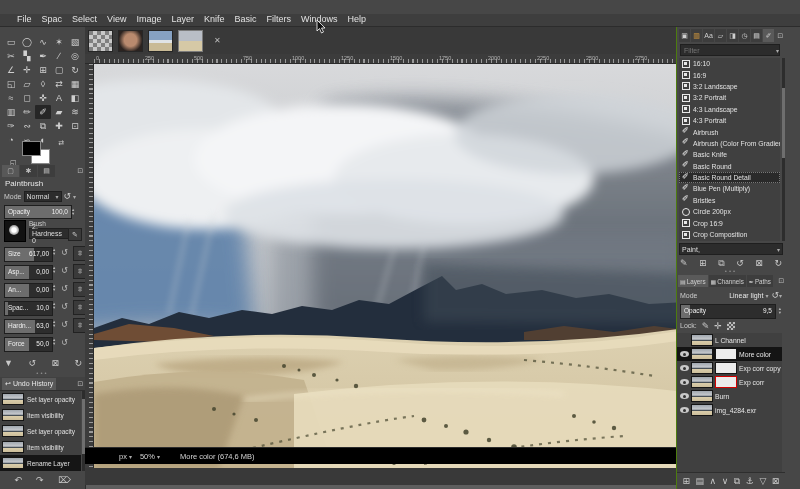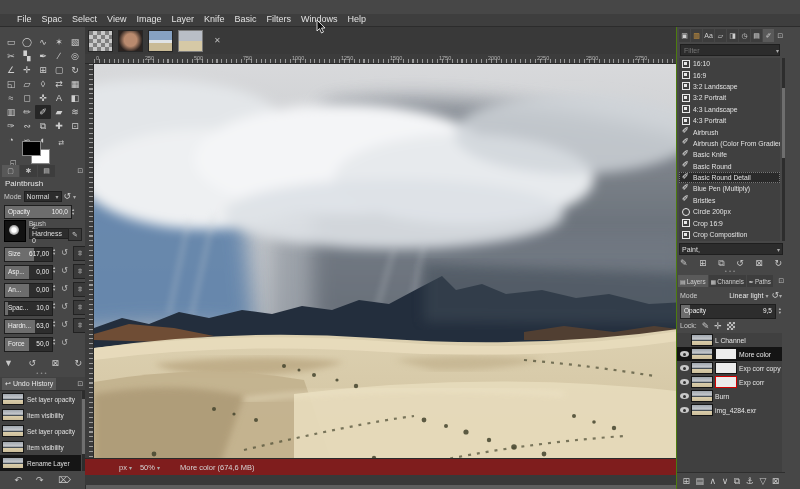--- a/index.html
+++ b/index.html
@@ -95,21 +95,21 @@
   .hruler-labels{position:absolute;left:9px;top:0;right:0;height:9px;}
   .rlabel{position:absolute;top:0;font-size:5.5px;color:#b5b5b5;line-height:8px;}
   .vruler{position:absolute;left:0;top:37px;width:9px;height:404px;background:#3c3c3c;border-right:1px solid #2a2a2a;
     box-sizing:border-box;}
   .vruler .ticks{position:absolute;top:0;bottom:0;right:0;width:4px;
     background:repeating-linear-gradient(180deg,#9a9a9a 0 1px,transparent 1px 4.9px);}
   .canvas-img{position:absolute;left:9px;top:37px;width:592px;height:404px;background:#888;}
   .canvas-img svg{display:block;width:100%;height:100%;}
   .vscroll{position:absolute;right:0;top:37px;width:6px;height:404px;background:#2e2e2e;}
   .vscroll i{position:absolute;left:1px;top:1px;width:4px;height:400px;background:#5e5e5e;}
-  .statusbar{position:absolute;left:0;top:431px;width:607px;height:16px;background:#7f1d1d;border-top:1px solid #2b2b2b;
+  .statusbar{position:absolute;left:0;top:420px;width:607px;height:16px;background:#000000;border-top:1px solid #2b2b2b;
     display:flex;align-items:center;font-size:7.5px;color:#d5d5d5;}
   .sb-dd{display:flex;align-items:center;gap:2px;padding:0 4px;}
   .sb-status{margin-left:16px;}
   .hscroll{position:absolute;left:0;top:458px;width:601px;height:4px;background:#2e2e2e;}
   .hscroll i{position:absolute;left:1px;top:0;width:598px;height:4px;background:#5e5e5e;}
   
   #right-dock{right:15px;width:108px;border-left:1px solid #4d7c0f;margin-left:47px;}
   .rd-tabs{position:absolute;left:2px;top:1px;width:104px;height:14px;display:flex;gap:1px;align-items:flex-end;}
   .rd-tab{width:11px;height:13px;background:#3d3d3d;font-size:7px;line-height:13px;text-align:center;color:#cfcfcf;overflow:hidden;}
   .rd-tab.active{background:#5a5a5a;}

